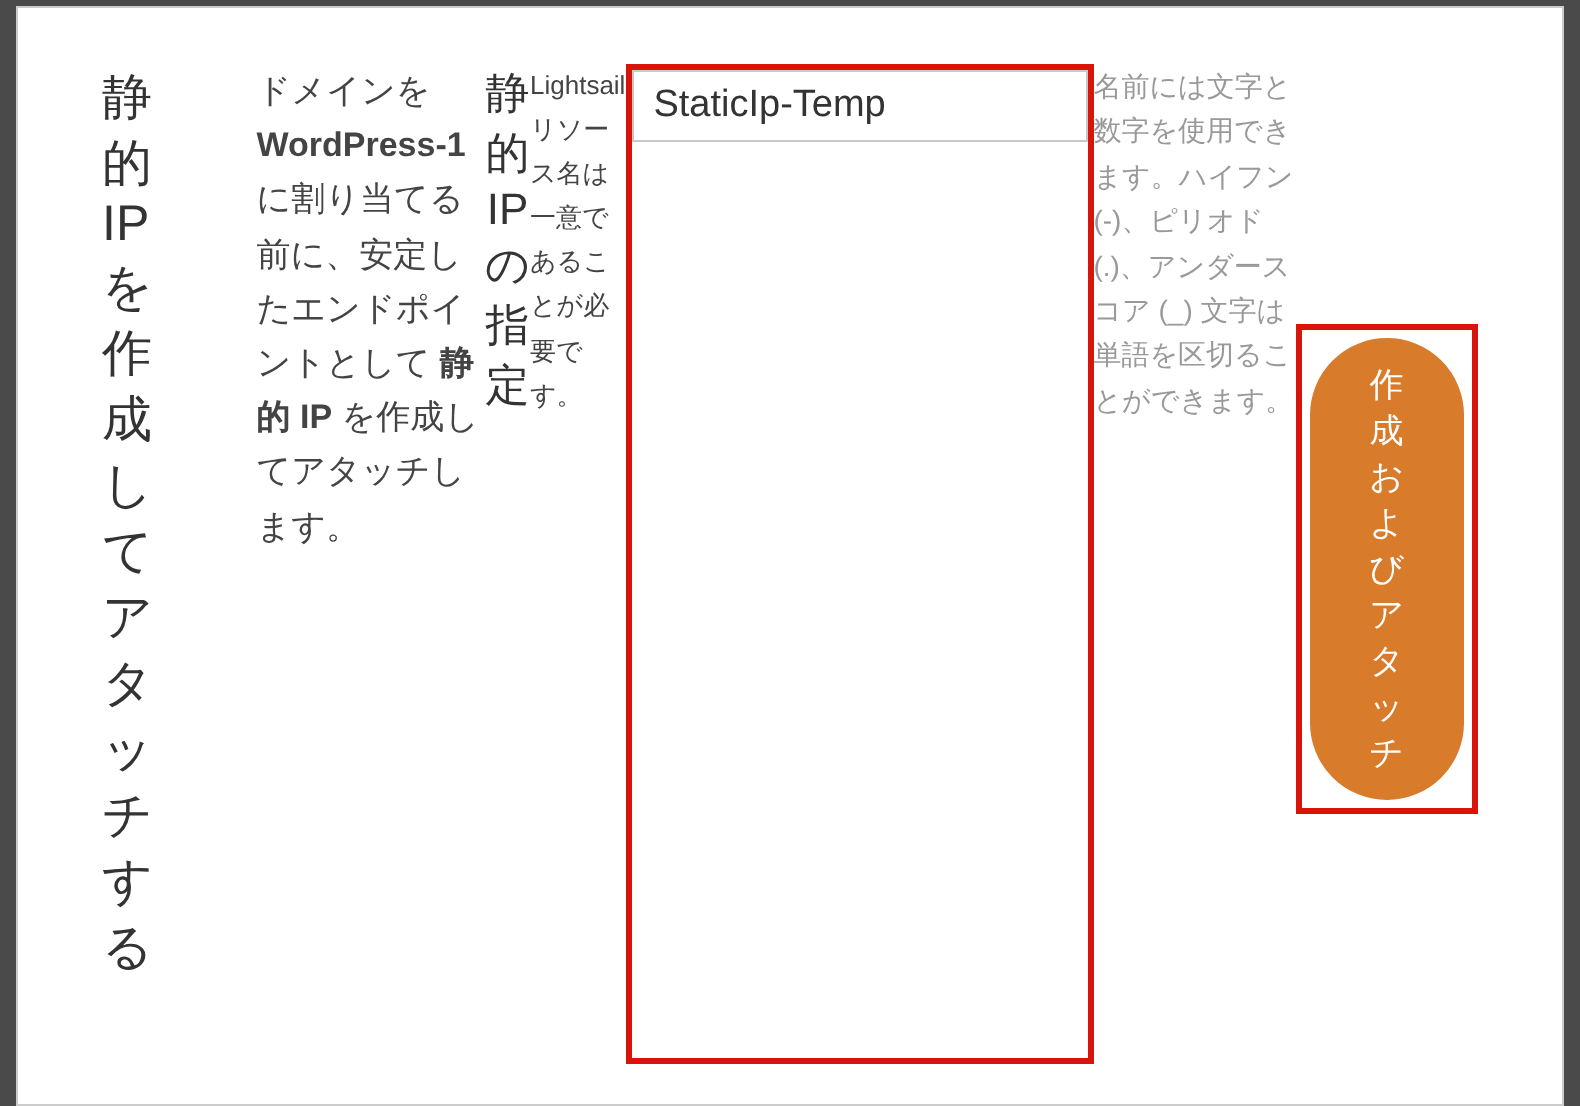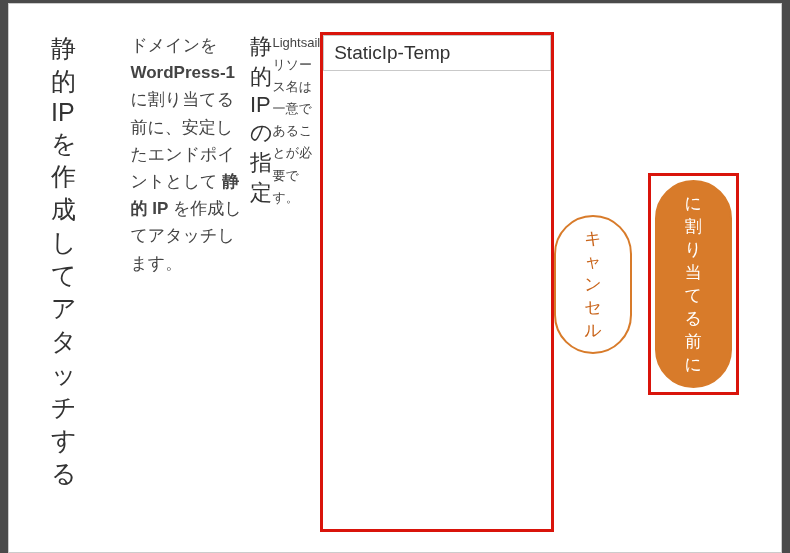--- a/index.html
+++ b/index.html
@@ -31,20 +31,21 @@
   .divider {
     border: none;
     border-top: 1px dashed #ccc;
     margin: 0 0 18px 0;
   }
   .section-title {
     font-size: 22px;
     font-weight: 400;
     color: #333;
     margin-bottom: 16px;
+    text-align: center;
   }
   .field-label {
     font-size: 13px;
     color: #444;
     line-height: 1.7;
     max-width: 430px;
     margin-bottom: 14px;
   }
   .input-wrap {
     display: inline-block;
@@ -108,23 +109,23 @@
   <hr class="divider">
 
   <h2 class="section-title">静的 IP の指定</h2>
 
   <p class="field-label">Lightsail リソース名は一意であることが必要です。</p>
 
   <div class="input-wrap">
     <input type="text" class="text-input" value="StaticIp-Temp" style="">
   </div>
 
+  <p class="hint">名前には文字と数字を使用できます。ハイフン (-)、ピリオド (.)、アンダースコア (_) 文字は単語を区切ることができます。</p>
 
   <hr class="divider">
 
   <div class="footer">
-    <button class="btn">キャンセル</button>
     <span class="btn-primary-wrap">
-      <button class="btn btn-primary">に割り当てる前に</button>
+      <button class="btn btn-primary">作成およびアタッチ</button>
     </span>
   </div>
 
 </div>
 
 </body></html>

